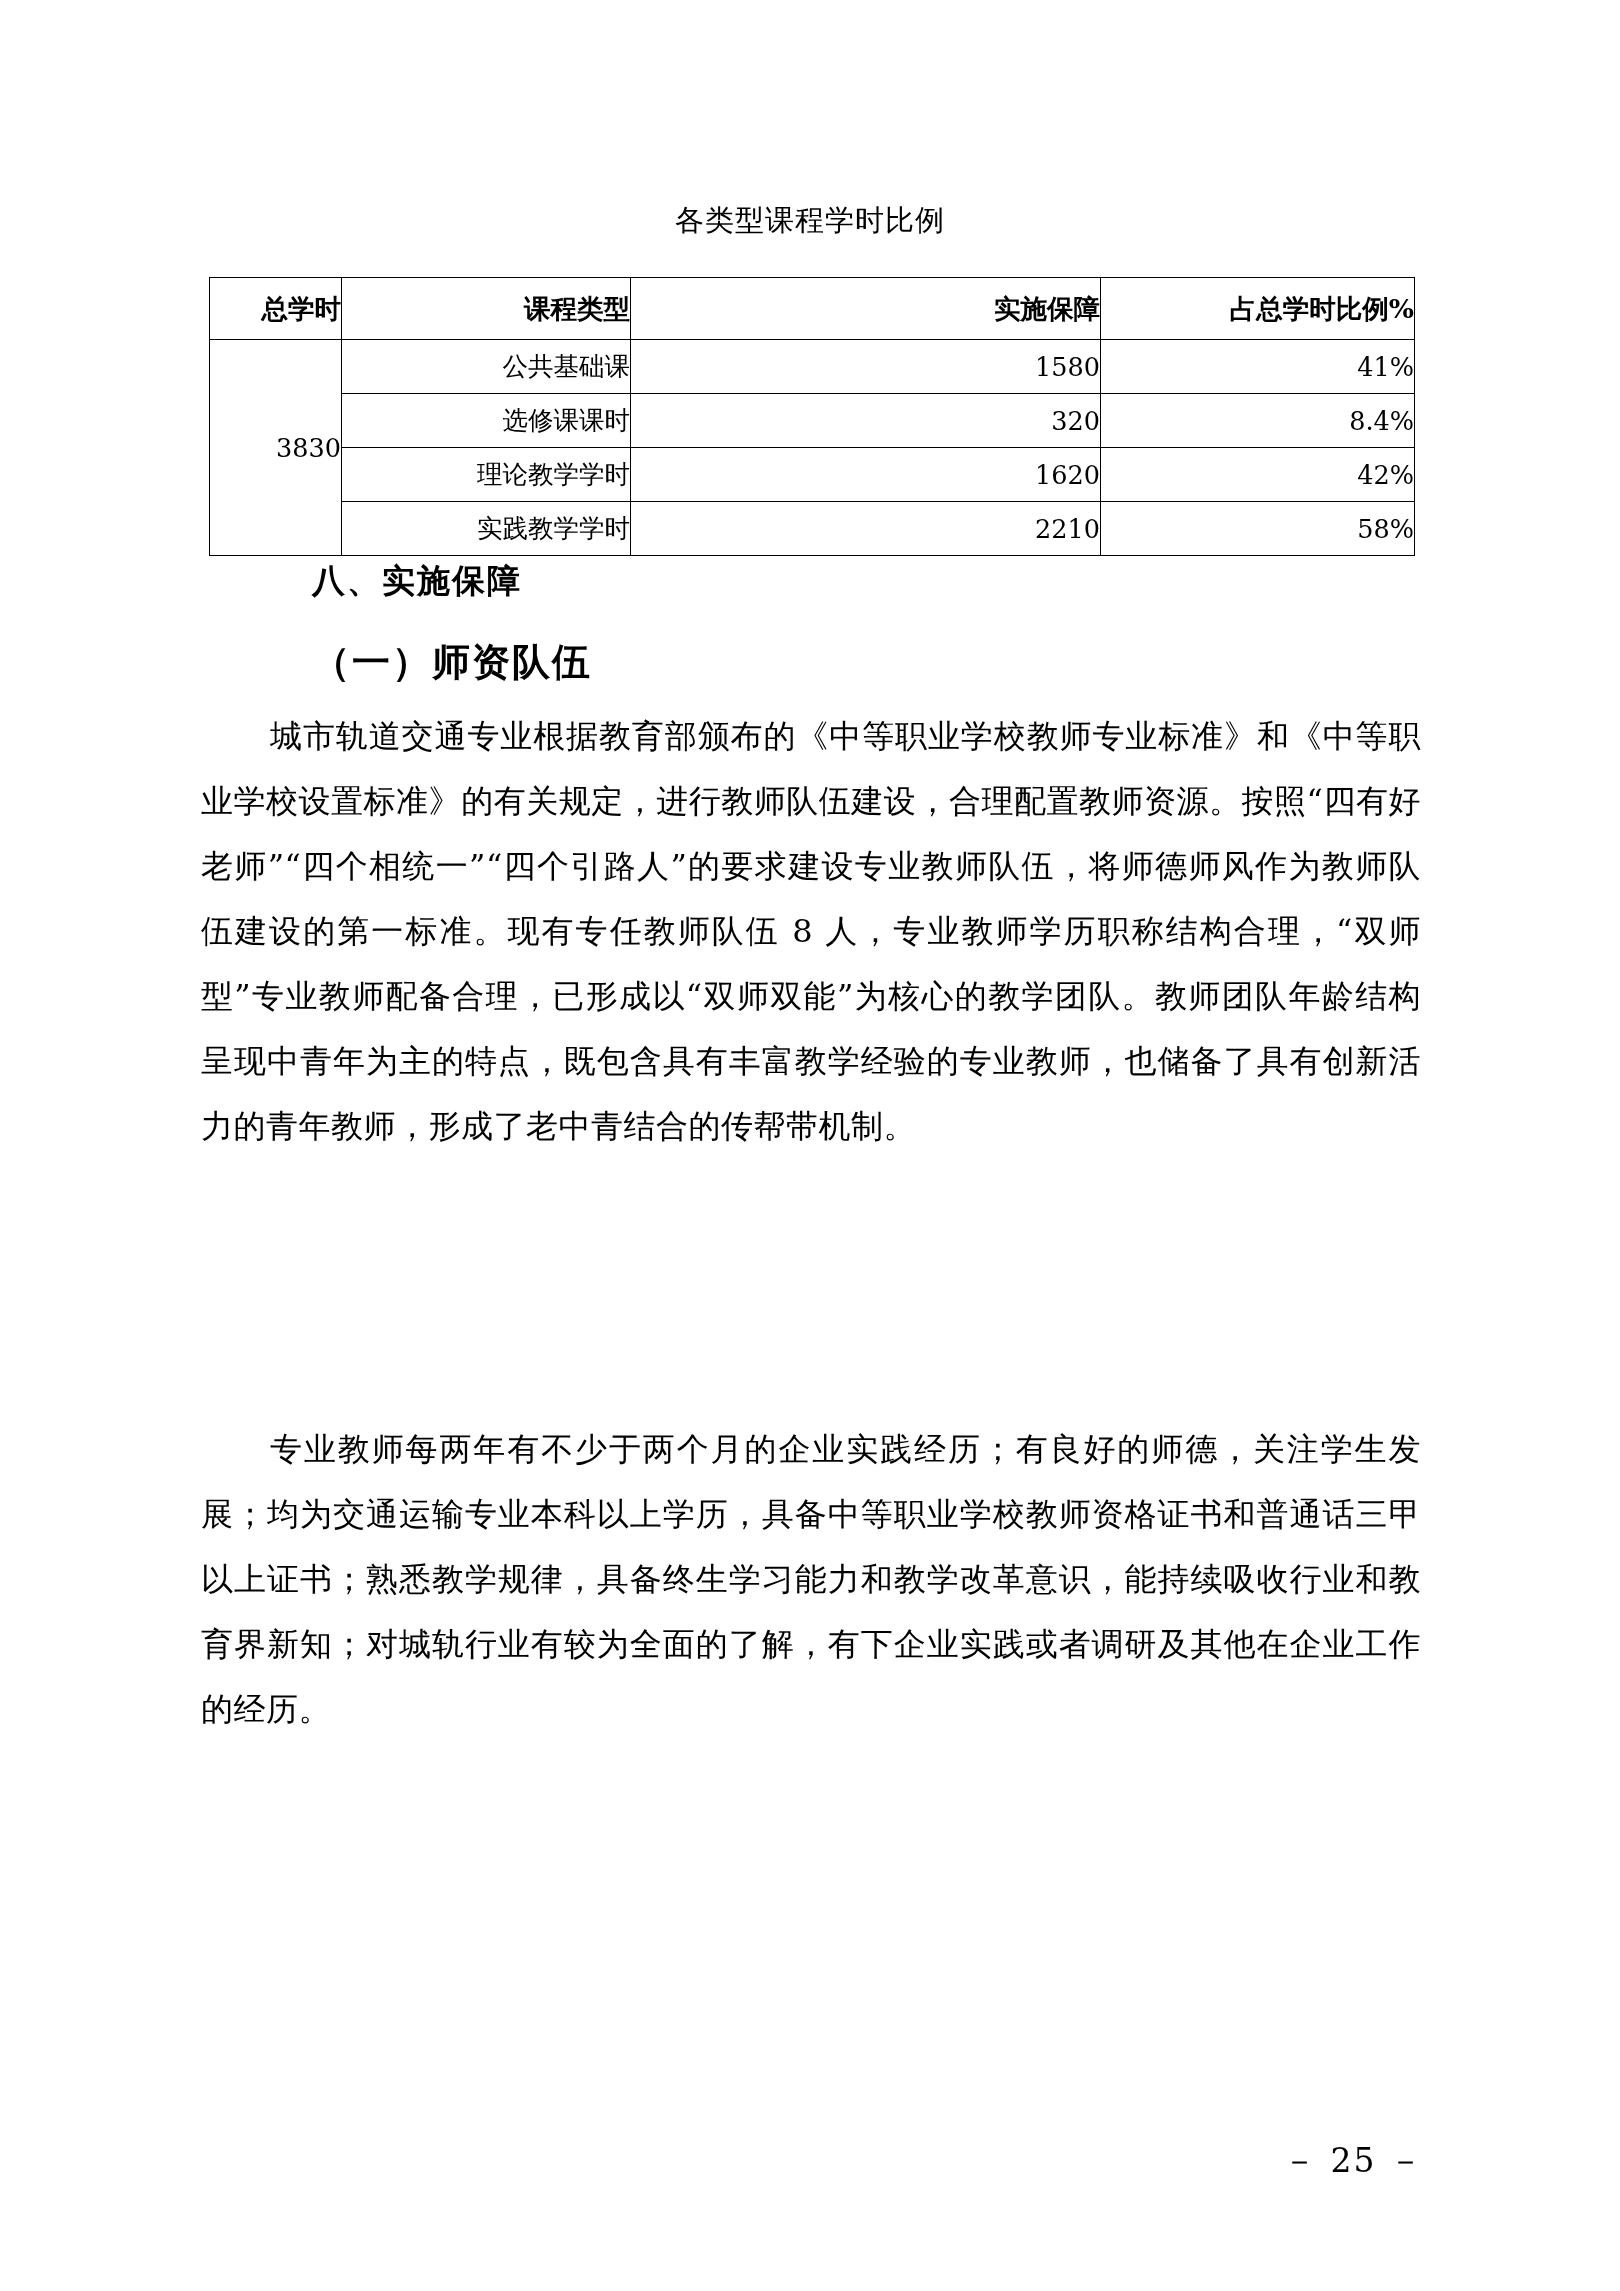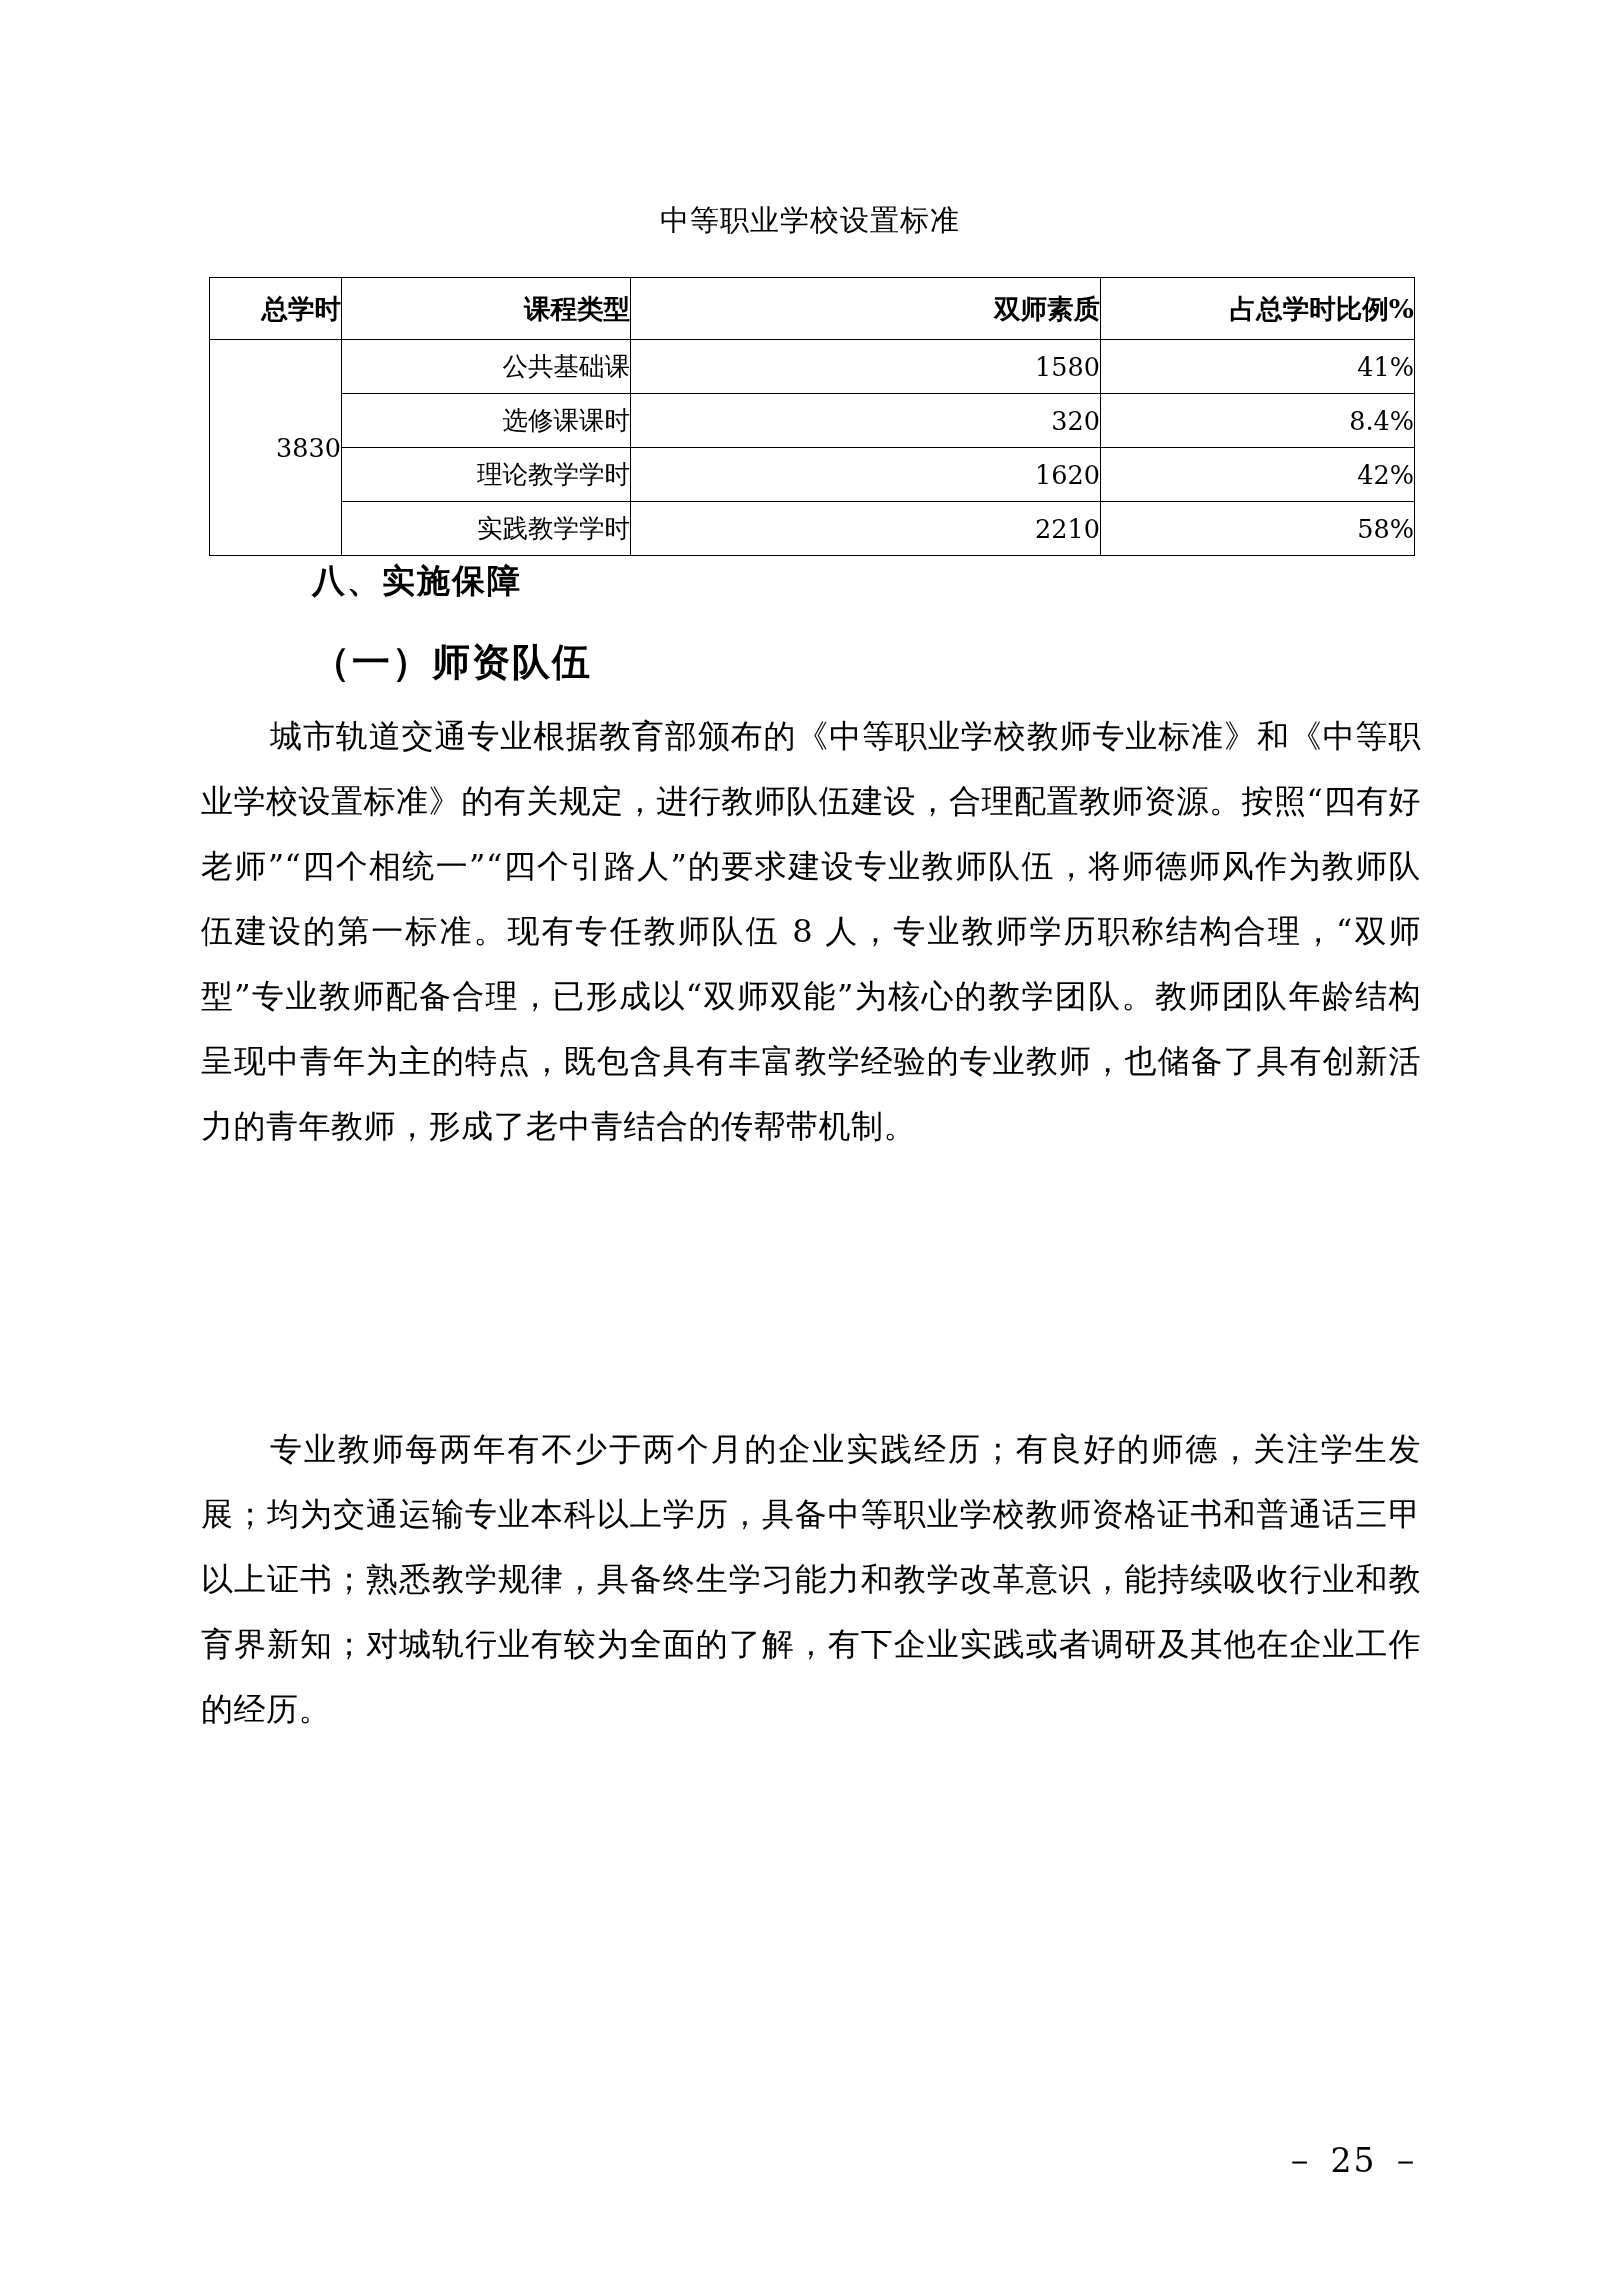--- a/index.html
+++ b/index.html
@@ -107,34 +107,34 @@
     font-size: 33px;
     font-family: "DejaVu Serif", "Liberation Serif", serif;
     letter-spacing: 2px;
   }
 </style>
 </head>
 <body>
 
 <div class="page">
 
-  <div class="table-caption">中等职业学校设置标准</div>
+  <div class="table-caption">各类型课程学时比例</div>
 
   <table class="hours-table">
     <colgroup>
       <col class="col-total">
       <col class="col-type">
       <col class="col-hours">
       <col class="col-pct">
     </colgroup>
     <thead>
       <tr>
         <th>总学时</th>
         <th>课程类型</th>
-        <th>双师素质</th>
+        <th>实施保障</th>
         <th>占总学时比例%</th>
       </tr>
     </thead>
     <tbody>
       <tr>
         <td class="total-cell" rowspan="4">3830</td>
         <td>公共基础课</td>
         <td>1580</td>
         <td>41%</td>
       </tr>

